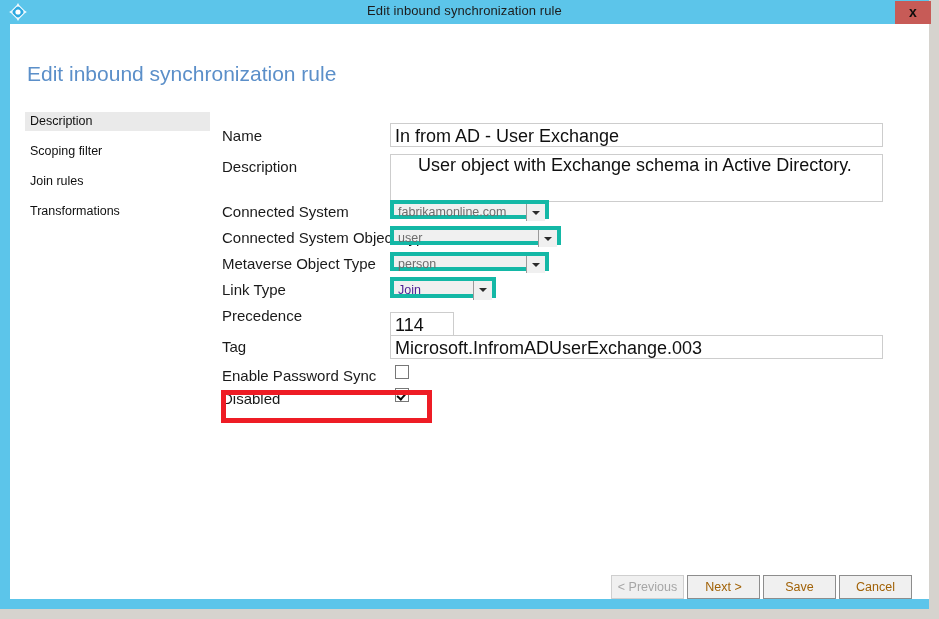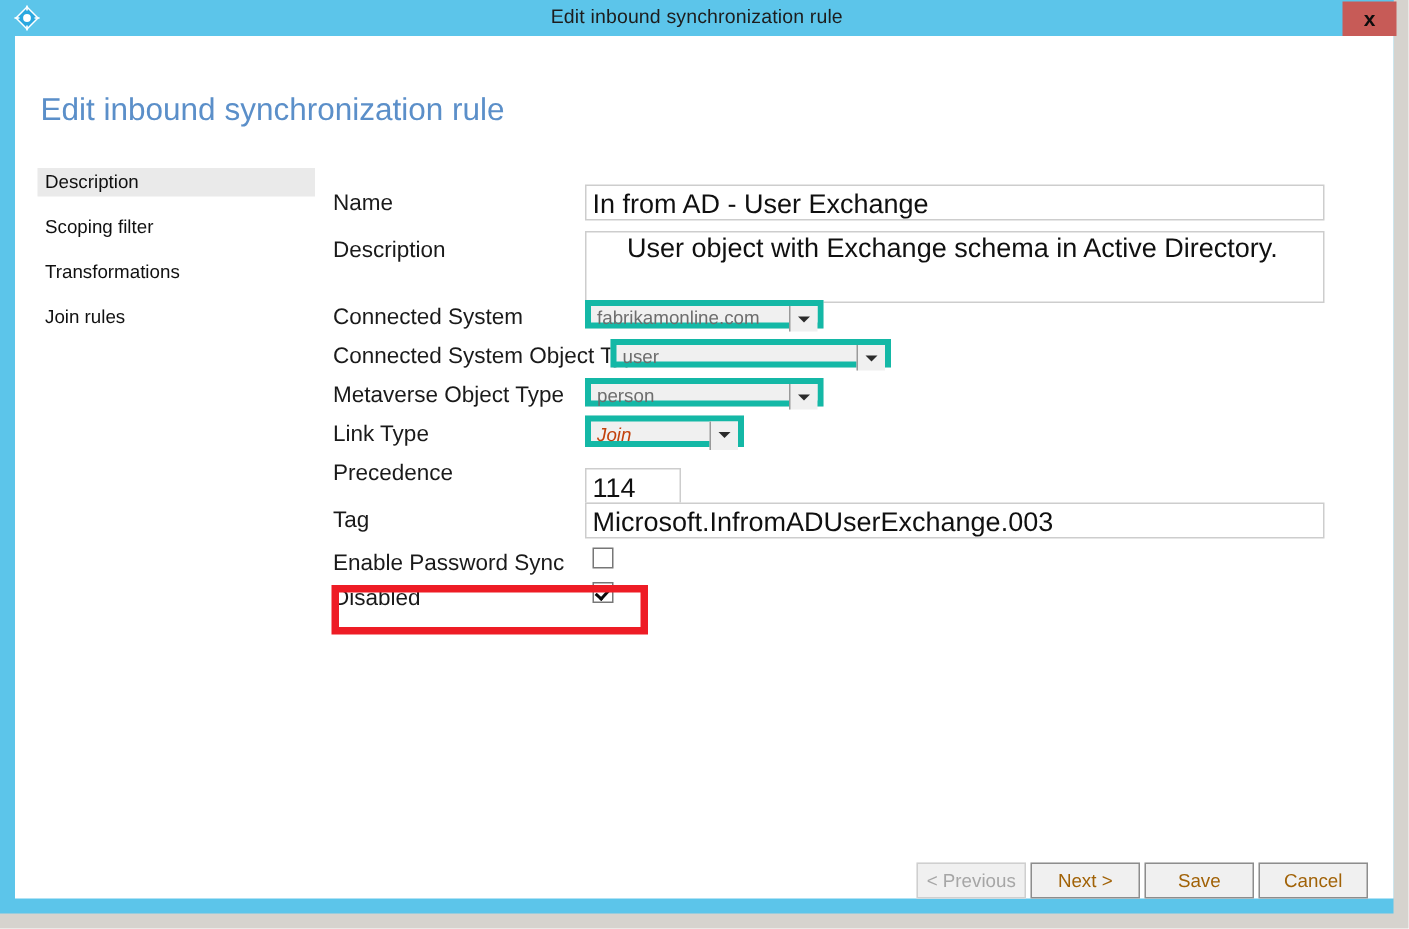--- a/index.html
+++ b/index.html
@@ -156,21 +156,21 @@
   }
   .fcombo .val {
     position: absolute;
     left: 4px;
     top: 1px;
     font-size: 12.5px;
     font-family: "Liberation Sans", sans-serif;
     color: #6d6d6d;
     white-space: nowrap;
   }
-  .fcombo.enabled .val { color: #c2410c; font-style: italic; }
+  .fcombo.enabled .val { color: #4c1d95; }
   .fcombo .arrowbox {
     position: absolute;
     right: 0;
     top: 0;
     width: 18px;
     height: 17px;
     border-left: 1px solid #9a9a9a;
     background: #f0f0f0;
   }
   .fcombo .arrowbox::after {
@@ -254,40 +254,40 @@
     <div id="close-button">x</div>
   </div>
 
   <div id="client">
 
     <div id="page-heading">Edit inbound synchronization rule</div>
 
     <div id="nav">
       <div class="nav-item selected">Description</div>
       <div class="nav-item">Scoping filter</div>
+      <div class="nav-item">Join rules</div>
       <div class="nav-item">Transformations</div>
-      <div class="nav-item">Join rules</div>
     </div>
 
     <div id="form">
 
       <div class="flabel" style="left:212px; top:103px;">Name</div>
       <input class="ftext" type="text" style="left: 380px; top: 99px; width: 493px; height: 24px;" value="In from AD - User Exchange">
 
       <div class="flabel" style="left:212px; top:134px;">Description</div>
       <textarea class="ftext" style="left: 380px; top: 130px; width: 493px; height: 48px;">User object with Exchange schema in Active Directory.</textarea>
 
       <div class="flabel" style="left:212px; top:179px;">Connected System</div>
       <div class="fcombo" style="left:380px; top:176px; width:159px;">
         <span class="val">fabrikamonline.com</span>
         <span class="arrowbox"></span>
       </div>
 
       <div class="flabel" style="left:212px; top:205px;">Connected System Object Type</div>
-      <div class="fcombo" style="left:397px; top:202px; width:187px;">
+      <div class="fcombo" style="left:380px; top:202px; width:171px;">
         <span class="val">user</span>
         <span class="arrowbox"></span>
       </div>
 
       <div class="flabel" style="left:212px; top:231px;">Metaverse Object Type</div>
       <div class="fcombo" style="left:380px; top:228px; width:159px;">
         <span class="val">person</span>
         <span class="arrowbox"></span>
       </div>
 

